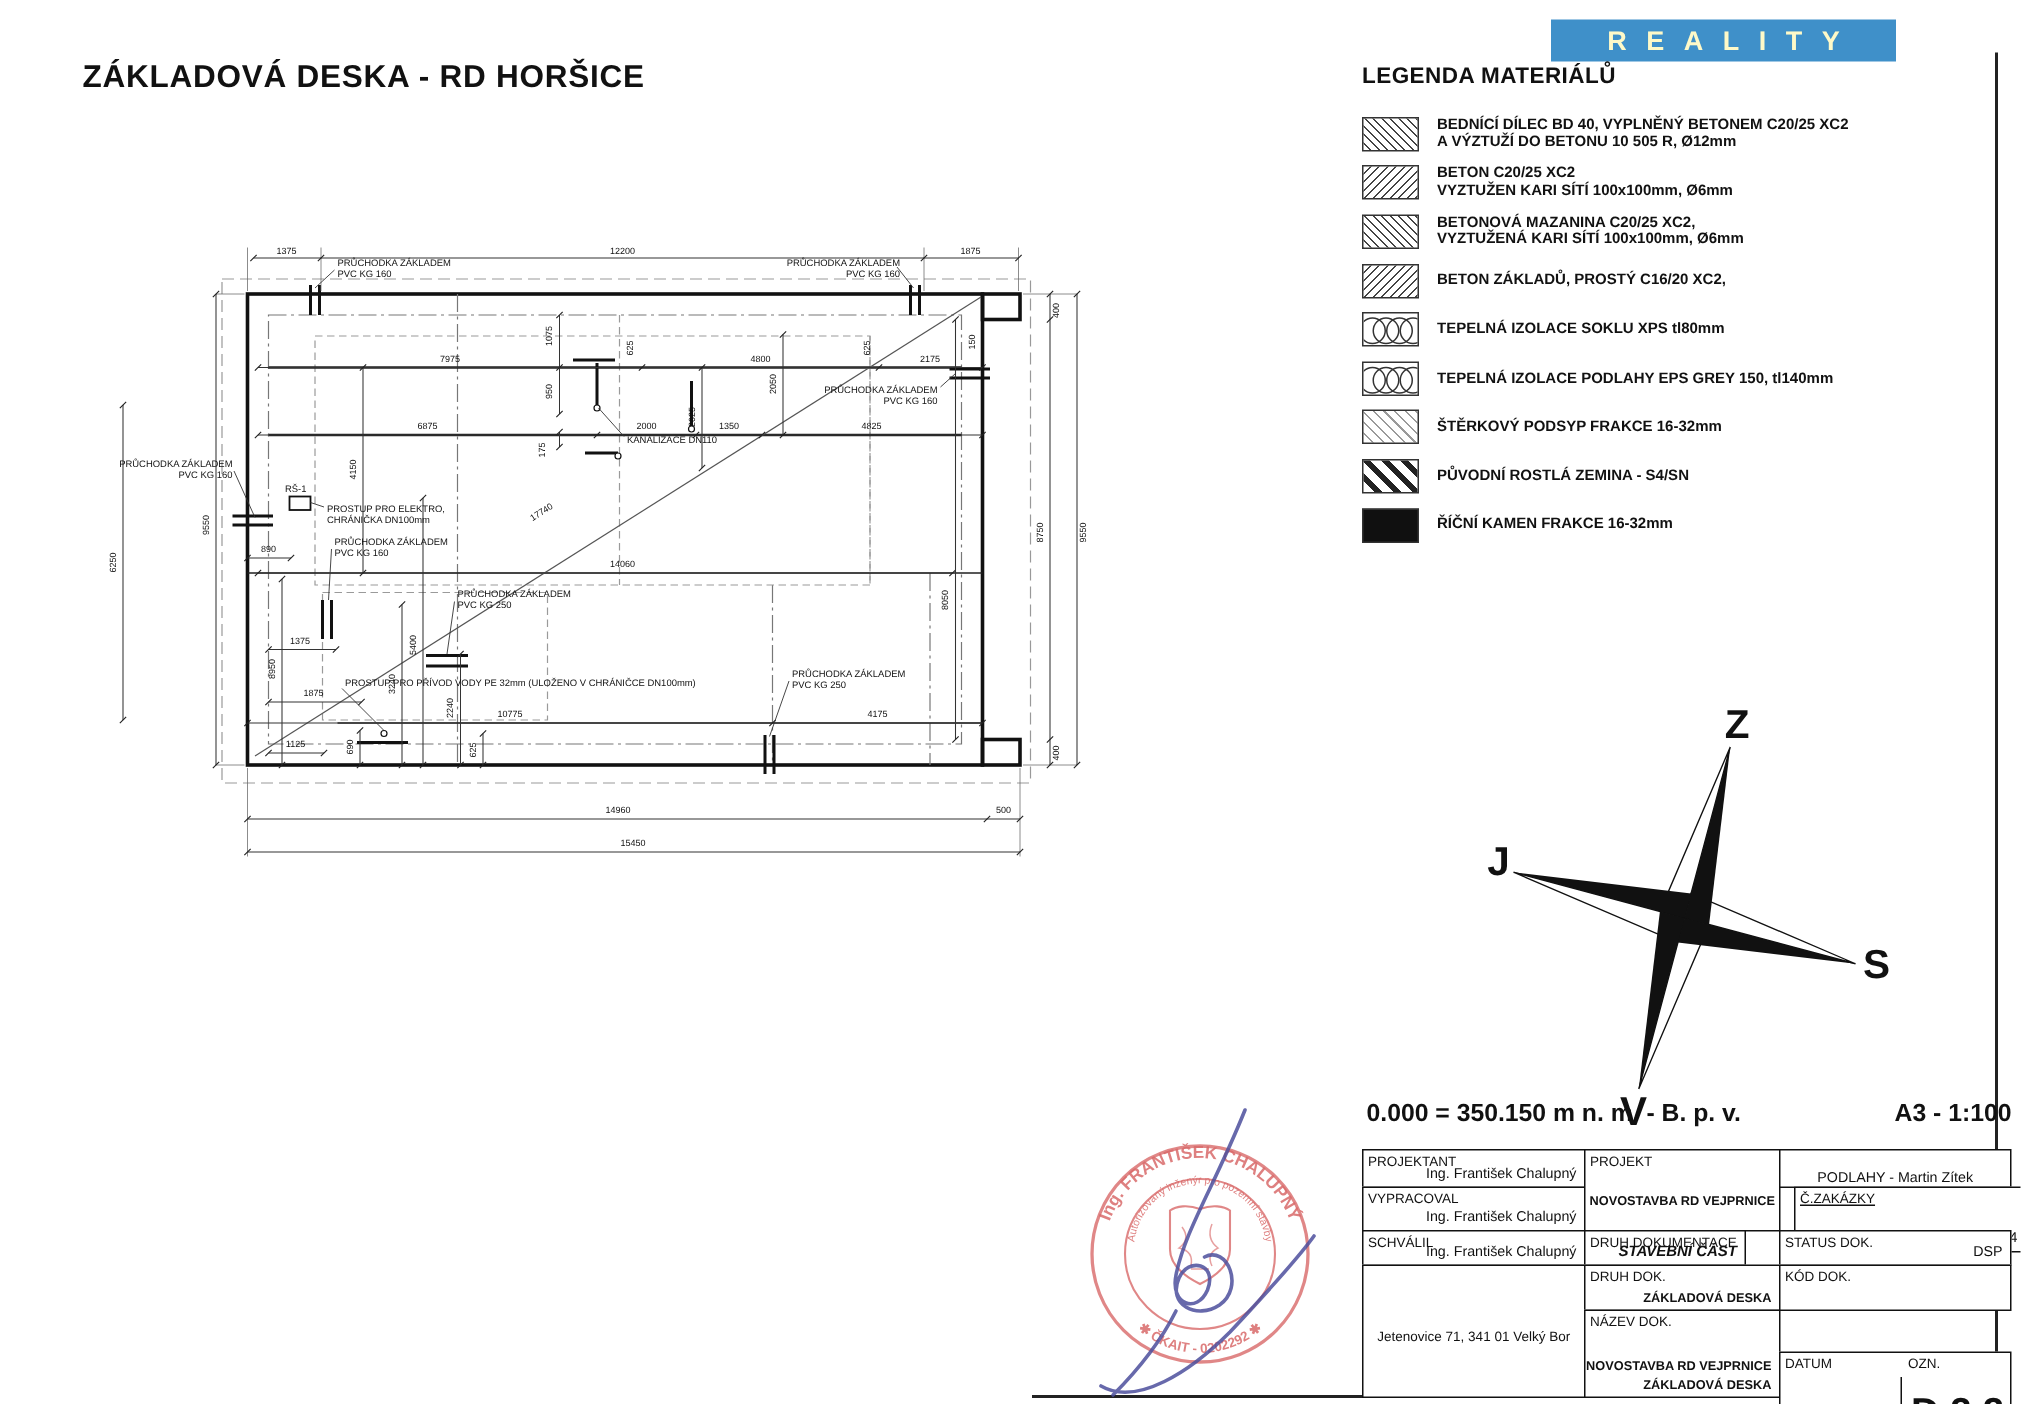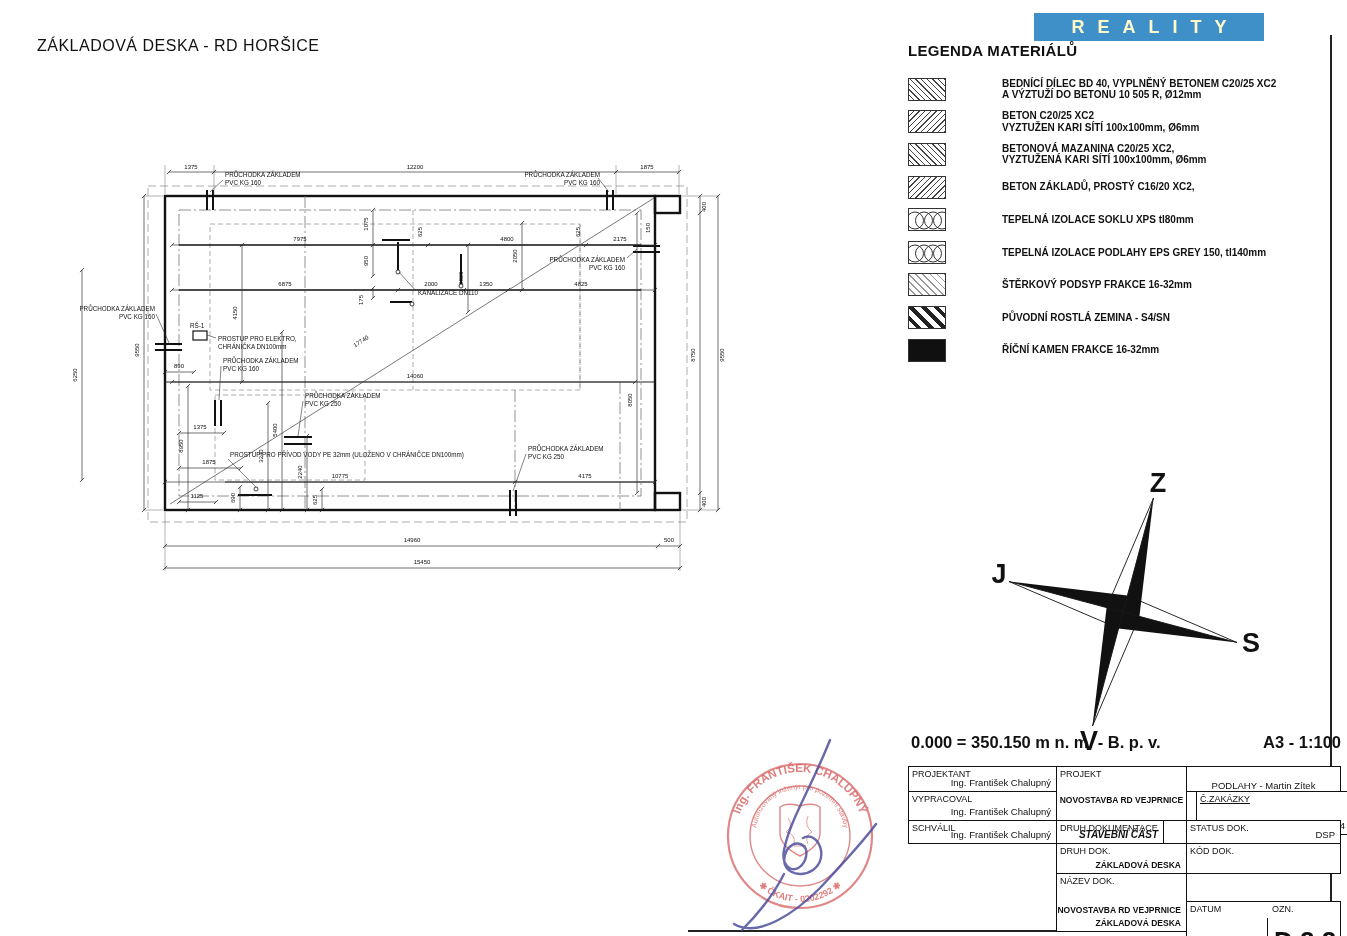--- a/index.html
+++ b/index.html
@@ -1,29 +1,29 @@
 <!DOCTYPE html>
 <html><head>
 <meta charset="utf-8">
 <style>
   html,body{margin:0;padding:0;background:#fff;}
   body{width:1347px;height:936px;position:relative;overflow:hidden;
        font-family:"Liberation Sans",sans-serif;color:#111;}
   
-  #page-title{position:absolute;left:37px;top:26px;font-size:16px;font-weight:normal;
+  #page-title{position:absolute;left:55px;top:26px;font-size:21px;font-weight:bold;
               letter-spacing:.5px;}
   
   #plan{position:absolute;left:60px;top:150px;}
   #plan text{fill:#111;}
   #plan .dims text{font-size:6px;text-anchor:middle;font-family:"Liberation Sans",sans-serif;}
   #plan .anns text{font-size:6.3px;font-family:"Liberation Sans",sans-serif;}
   
   #legend{position:absolute;left:908px;top:42px;width:436px;}
   #legend h2{font-size:15px;font-weight:bold;margin:0 0 14px 0;letter-spacing:.3px;}
-  .lg-row{display:flex;align-items:center;height:32.6px;gap:44px;}
+  .lg-row{display:flex;align-items:center;height:32.6px;}
   .sw{width:38px;height:23px;border:1px solid #333;box-sizing:border-box;flex:0 0 38px;
       background:#fff;position:relative;overflow:hidden;}
   .lg-txt{margin-left:12px;font-size:10px;font-weight:bold;line-height:11.5px;}
   .p-hf{background:repeating-linear-gradient(45deg,#fff 0 3px,#444 3px 4px);}
   .p-hb{background:repeating-linear-gradient(135deg,#fff 0 3px,#444 3px 4px);}
   .p-grav{background:repeating-linear-gradient(45deg,#fff 0 4px,#9a9a9a 4px 5px);}
   .p-veg{background:
      repeating-linear-gradient(45deg,rgba(90,90,90,.9) 0 2px,transparent 2px 6px),
      repeating-linear-gradient(135deg,#6f6f6f 0 2px,#cfcfcf 2px 6px);}
   .p-bold{background:repeating-linear-gradient(45deg,#fff 0 5px,#222 5px 9px);}
@@ -331,20 +331,23 @@
     <div class="tb-v">Ing. František Chalupný</div>
   </div>
   <div class="tb-cell" style="left:0;top:25px;width:149px;height:30px;">
     <div class="tb-l">VYPRACOVAL</div>
     <div class="tb-v">Ing. František Chalupný</div>
   </div>
   <div class="tb-cell" style="left:0;top:54px;width:149px;height:24px;">
     <div class="tb-l">SCHVÁLIL</div>
     <div class="tb-v">Ing. František Chalupný</div>
   </div>
+  <div class="tb-cell" style="left:0;top:77px;width:149px;height:89px;">
+    <div class="tb-center" style="top:42px;">Jetenovice 71, 341 01 Velký Bor</div>
+  </div>
 
   <div class="tb-cell" style="left:148px;top:0;width:131px;height:55px;">
     <div class="tb-l">PROJEKT</div>
     <div class="tb-center bold" style="top:28px;font-size:8.5px;">NOVOSTAVBA RD VEJPRNICE</div>
   </div>
   <div class="tb-cell" style="left:148px;top:54px;width:108px;height:24px;">
     <div class="tb-l">DRUH DOKUMENTACE</div>
     <div class="tb-v bold" style="font-size:10px;font-style:italic;">STAVEBNÍ ČÁST</div>
   </div>
   <div class="tb-cell" style="left:148px;top:77px;width:131px;height:31px;">

